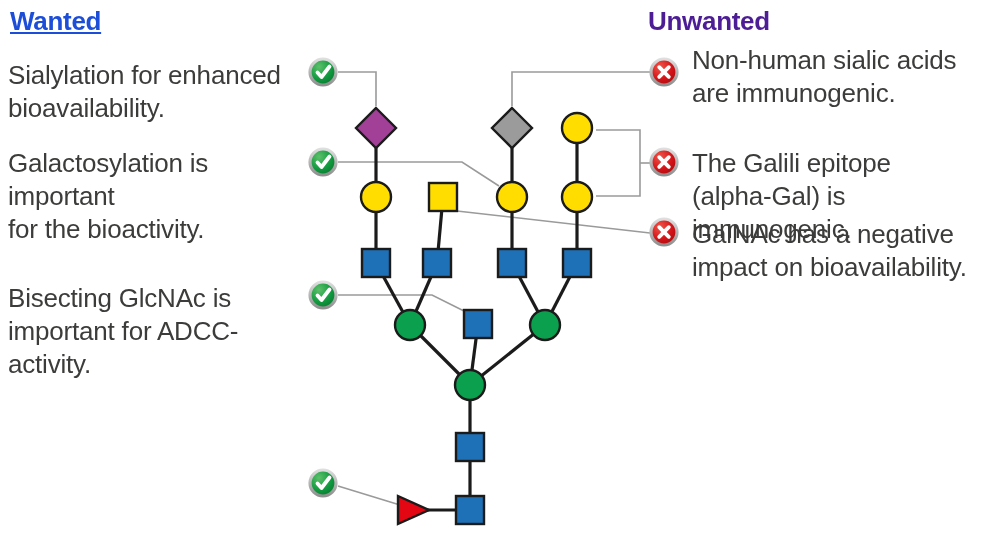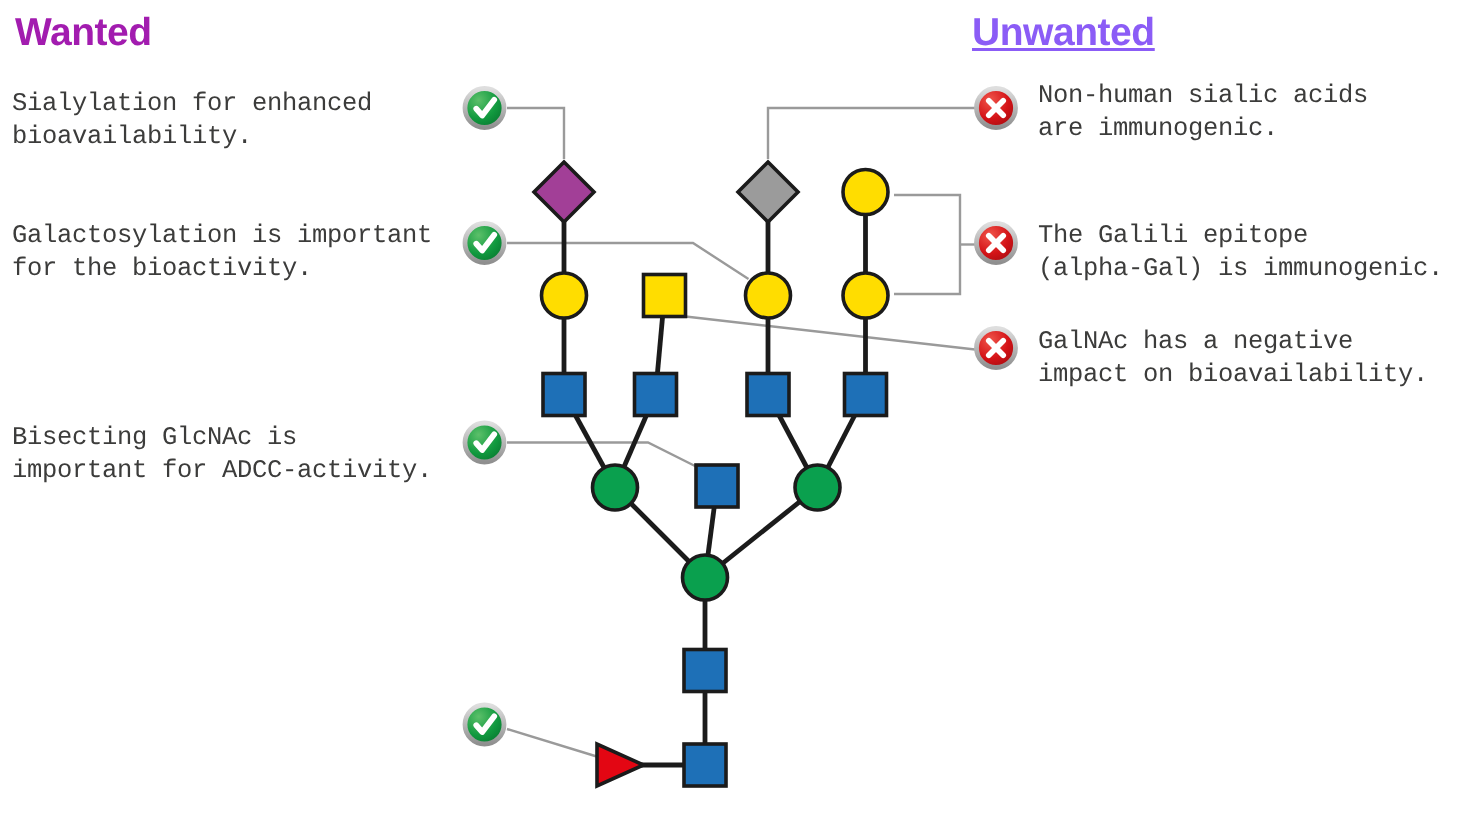--- a/index.html
+++ b/index.html
@@ -4,42 +4,42 @@
 <style>
   html,body{margin:0;padding:0;background:#ffffff;}
   .stage{
     position:relative;width:987px;height:547px;background:#ffffff;overflow:hidden;
     font-family:"Liberation Sans", sans-serif;
   }
   .heading{
     position:absolute;font-size:26px;font-weight:700;letter-spacing:-0.3px;
   }
   .note{
-    position:absolute;font-size:17px;line-height:1.27;color:#3c3c3b;
-    white-space:pre-line;letter-spacing:-0.2px;font-family:Liberation Mono, monospace;
+    position:absolute;font-size:26px;line-height:1.27;color:#3c3c3b;
+    white-space:pre-line;letter-spacing:-0.2px;
   }
   svg.overlay{position:absolute;left:0;top:0;}
 </style>
 </head>
 <body>
 
 <div class="stage">
 
-  <div class="heading" style="left: 10px; top: 6px; color: #a21caf;">Wanted</div>
+  <div class="heading" style="left: 10px; top: 6px; color: #1d4ed8; text-decoration: underline;">Wanted</div>
 
-  <div class="heading" style="left: 648px; top: 6px; color: #8b5cf6; text-decoration: underline;">Unwanted</div>
+  <div class="heading" style="left: 648px; top: 6px; color: #4c1d95;">Unwanted</div>
 
   <div class="note" style="left:8px;top:59px;width:290px">Sialylation for enhanced
 bioavailability.</div>
   <div class="note" style="left:8px;top:147px;width:300px">Galactosylation is important
 for the bioactivity.</div>
   <div class="note" style="left:8px;top:282px;width:300px">Bisecting GlcNAc is
 important for ADCC-activity.</div>
 
-  <div class="note" style="left:692px;top:54px;width:290px">Non-human sialic acids
+  <div class="note" style="left:692px;top:44px;width:290px">Non-human sialic acids
 are immunogenic.</div>
   <div class="note" style="left:692px;top:218px;width:295px">GalNAc has a negative
 impact on bioavailability.</div>
   <div class="note" style="left:692px;top:147px;width:295px">The Galili epitope
 (alpha-Gal) is immunogenic.</div>
 
   <svg class="overlay" width="987" height="547" viewBox="0 0 987 547">
     <defs>
       <radialGradient id="gradCheck" cx="35%" cy="30%" r="85%">
         <stop offset="0%" stop-color="#5cc06a"></stop>

